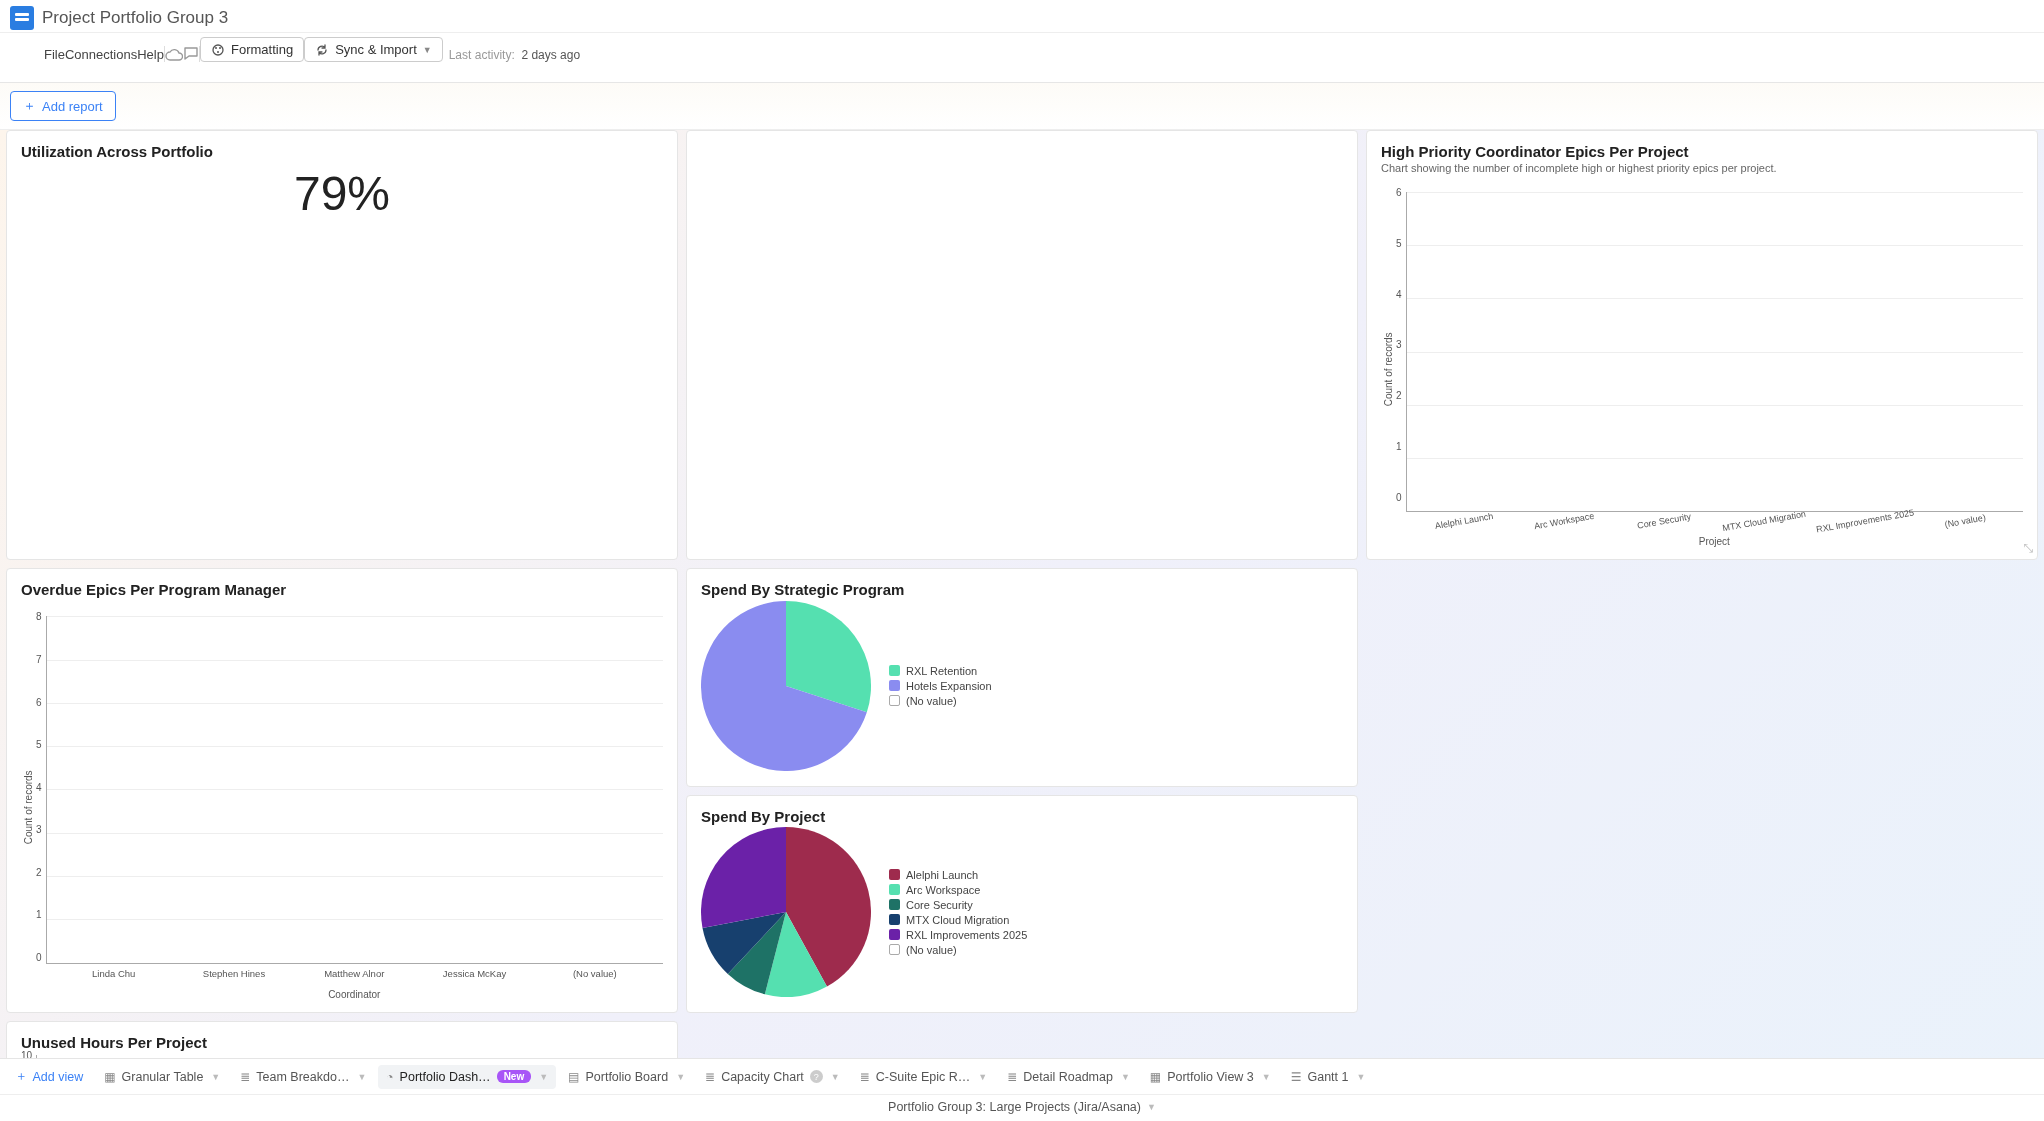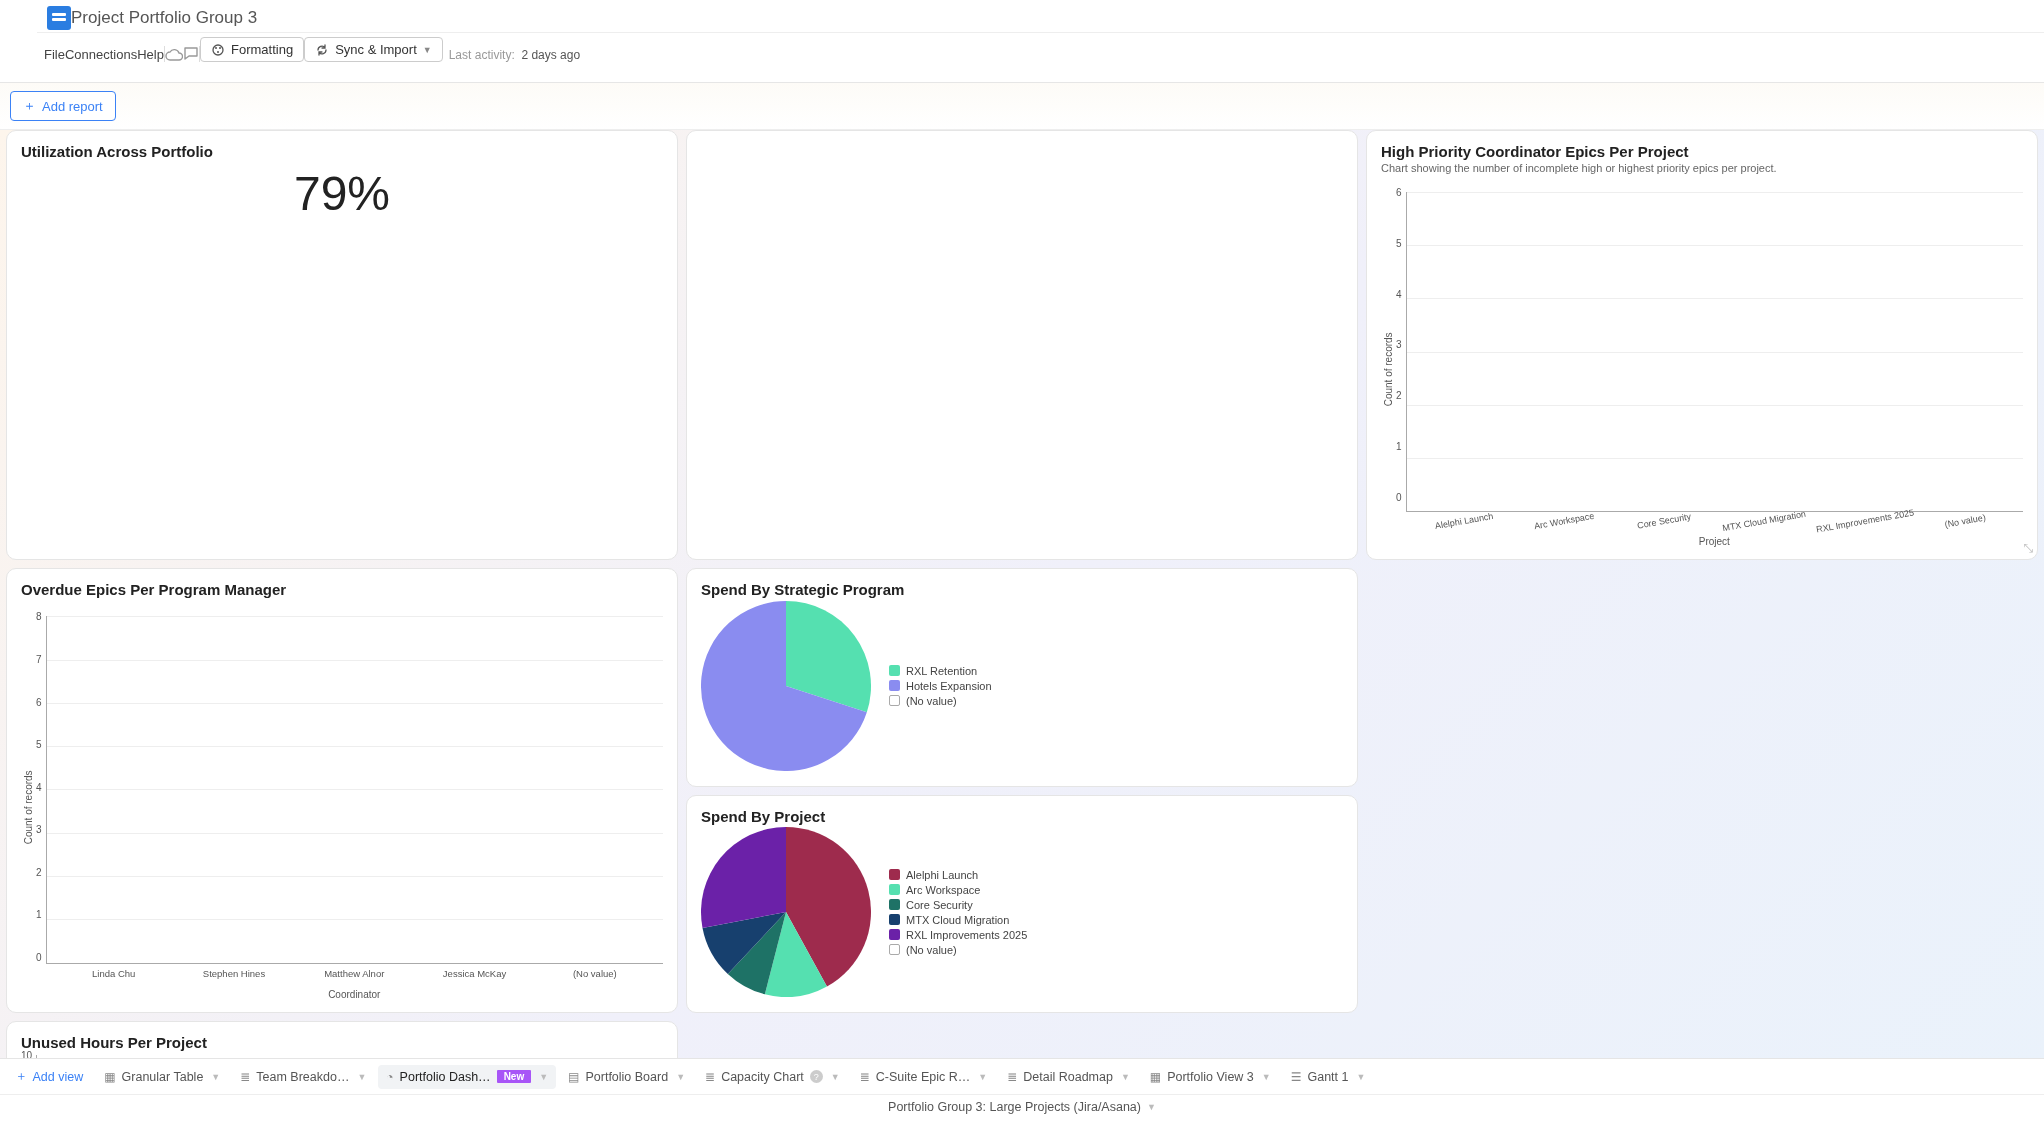--- a/index.html
+++ b/index.html
@@ -6,22 +6,22 @@
   body {
     font-family: -apple-system, BlinkMacSystemFont, "Segoe UI", Helvetica, Arial, sans-serif;
     font-size: 13px;
     color: #333;
     background: #fff;
   }
   .topbar {
     display: flex;
     align-items: center;
     padding: 6px 10px 2px 10px;
+    gap: 8px;
     border-bottom: 1px solid #eee;
-    margin-left: 37px;
   }
   .logo {
     width: 24px; height: 24px;
     background: #2a7de1;
     border-radius: 3px;
     display: flex; align-items: center; justify-content: center;
   }
   .logo-inner { 
     width: 14px; height: 10px;
     display:flex; flex-direction: column; gap:2px;
@@ -76,21 +76,21 @@
     display:grid;
     grid-template-columns: 1fr 1fr 1fr;
     gap: 8px;
     background: linear-gradient(135deg, #fdf5ec 0%, #f0f0fa 50%, #eaf2fb 100%);
     height: calc(100vh - 152px);
     overflow:hidden;
   }
   .card {
     background:#fff;
     border:1px solid #e5e5e5;
-    border-radius:10px;
+    border-radius:4px;
     padding:12px 14px;
     display:flex;
     flex-direction:column;
     position:relative;
   }
   .card-title { font-size:15px; font-weight:700; color:#222; }
   .card-sub { font-size:11px; color:#666; margin-top:2px; }
   .kpi-value { font-size:48px; font-weight:400; color:#222; text-align:center; margin:6px 0 2px 0; }
   .chart-area { flex:1; display:flex; margin-top:18px; }
   .ylabel {
@@ -167,21 +167,21 @@
     padding:5px 8px;
     border-radius:4px;
     color:#555;
     cursor:pointer;
   }
   .view-tab.active { background:#f1f3f5; color:#222; font-weight:500;}
   .view-tab .mini-icon { color:#888; font-size:12px; }
   .view-tab .caret { color:#bbb; font-size:9px; margin-left:2px;}
   .new-badge {
     background:#a855f7; color:#fff; font-size:10px;
-    padding:1px 7px; border-radius:1px; font-weight:600;
+    padding:1px 7px; border-radius:6px; font-weight:600;
   }
   .help-dot { 
     width:13px; height:13px; border-radius:50%;
     background:#ccc; color:#fff; font-size:9px;
     display:inline-flex; align-items:center; justify-content:center;
   }
   .footer-center {
     text-align:center; padding:5px 0 7px 0; font-size:12.5px; color:#555;
     display:flex; justify-content:center; gap:6px; align-items:center;
   }

